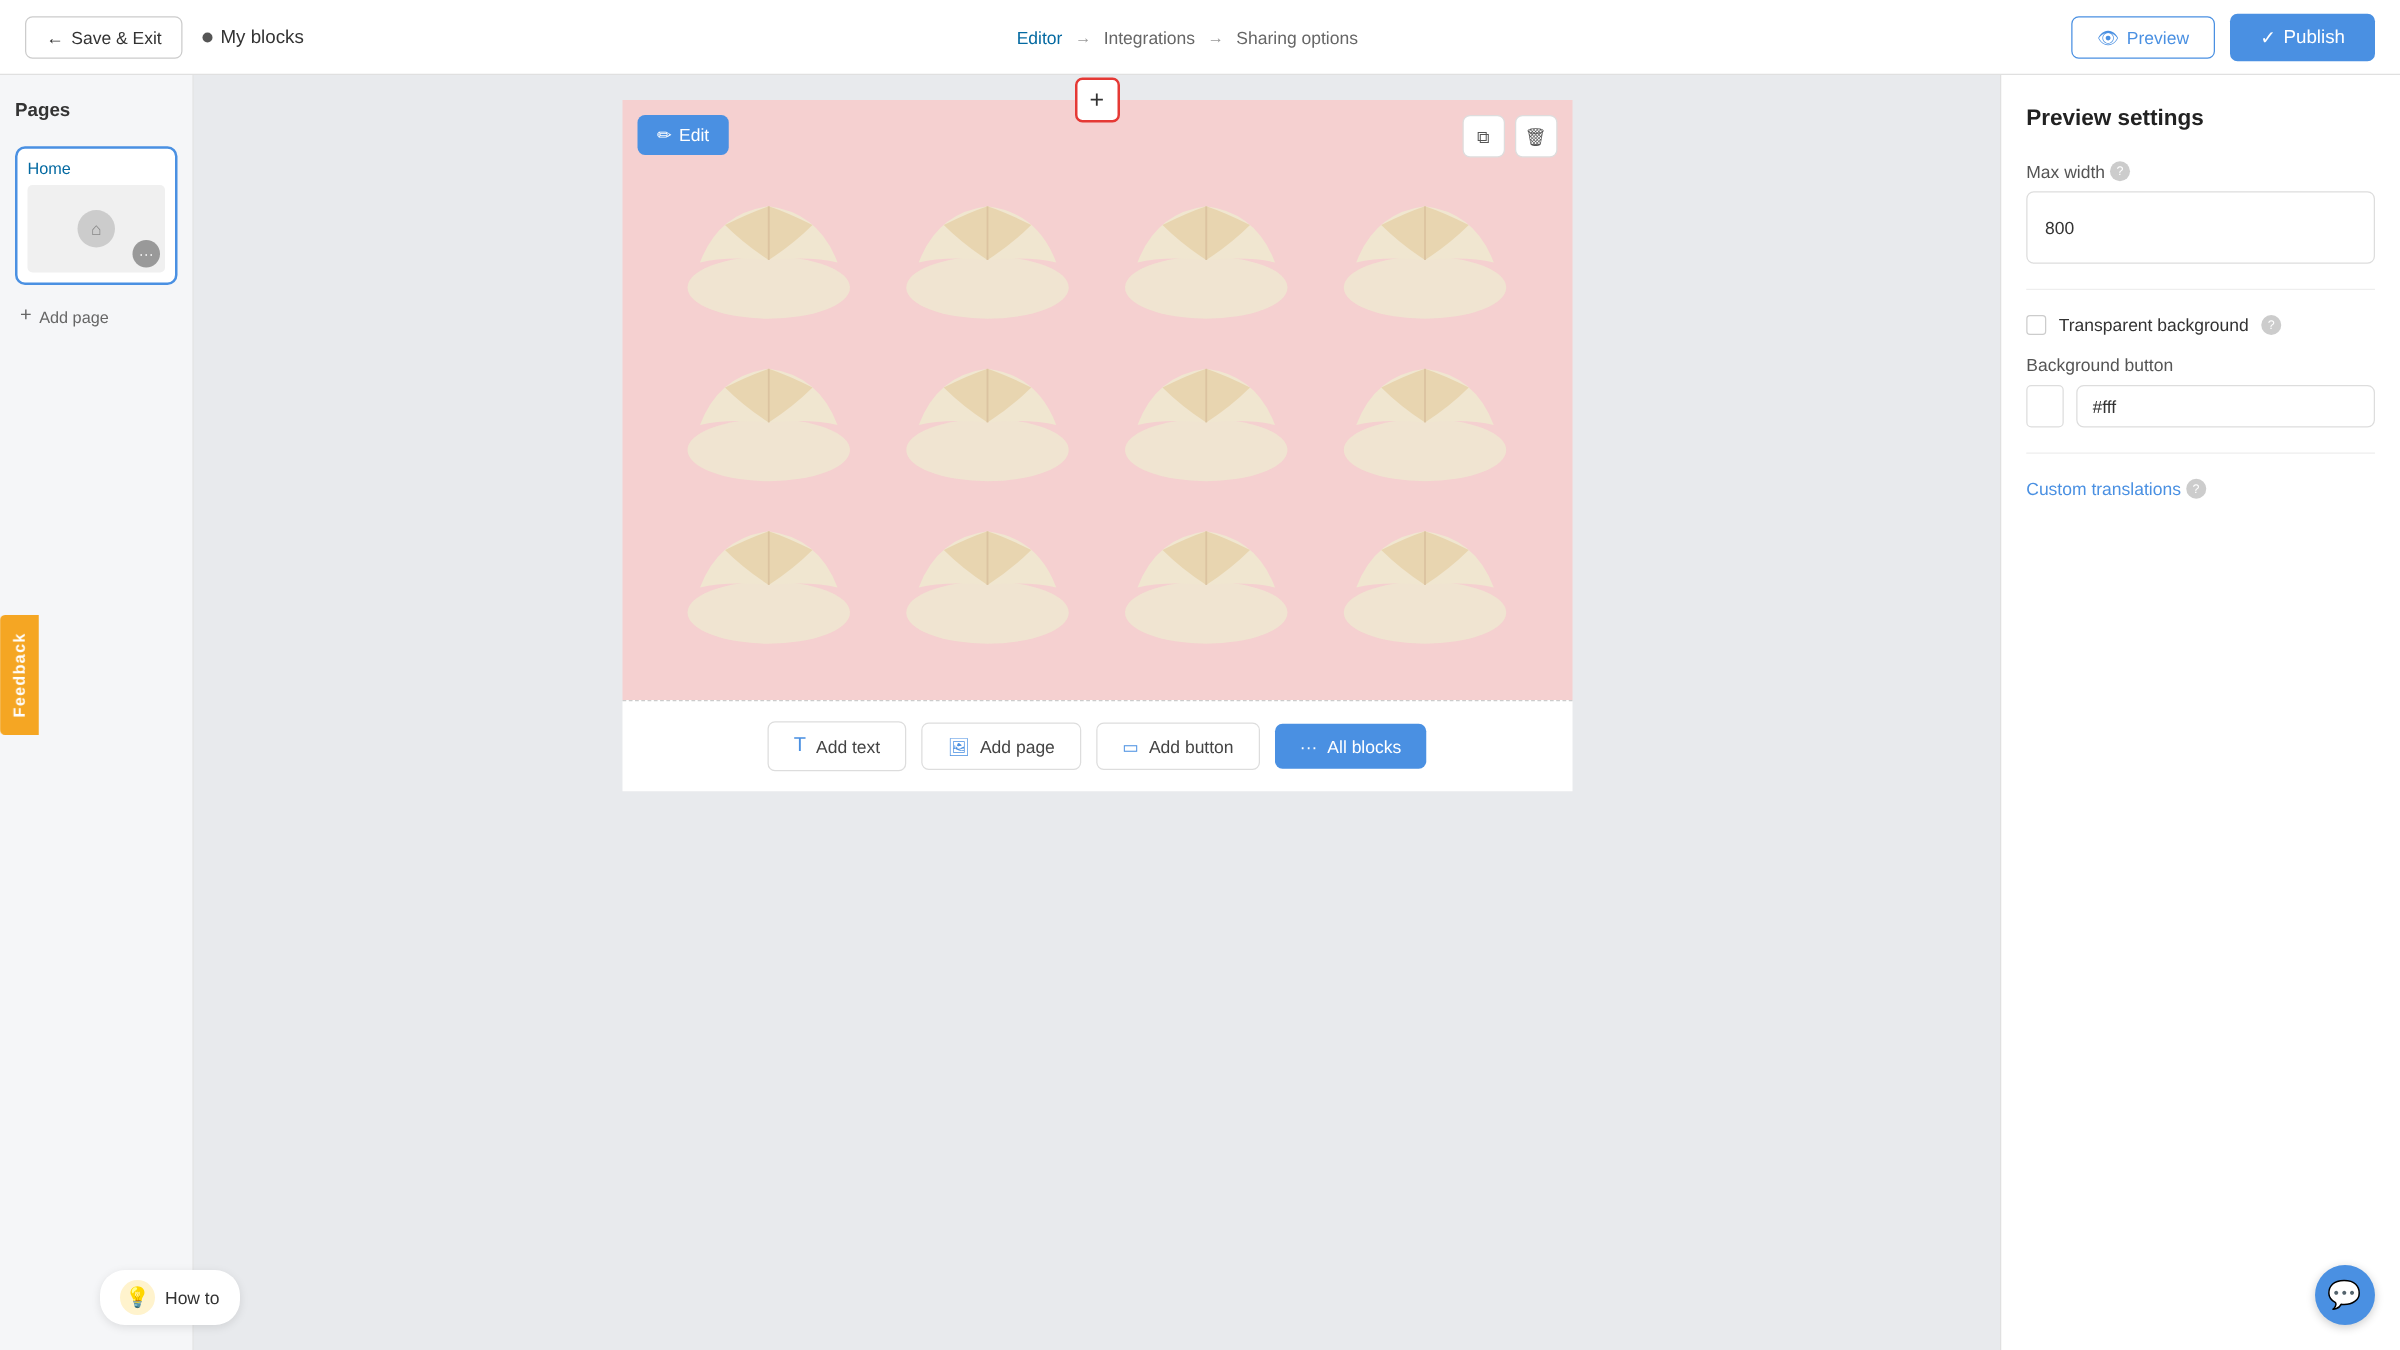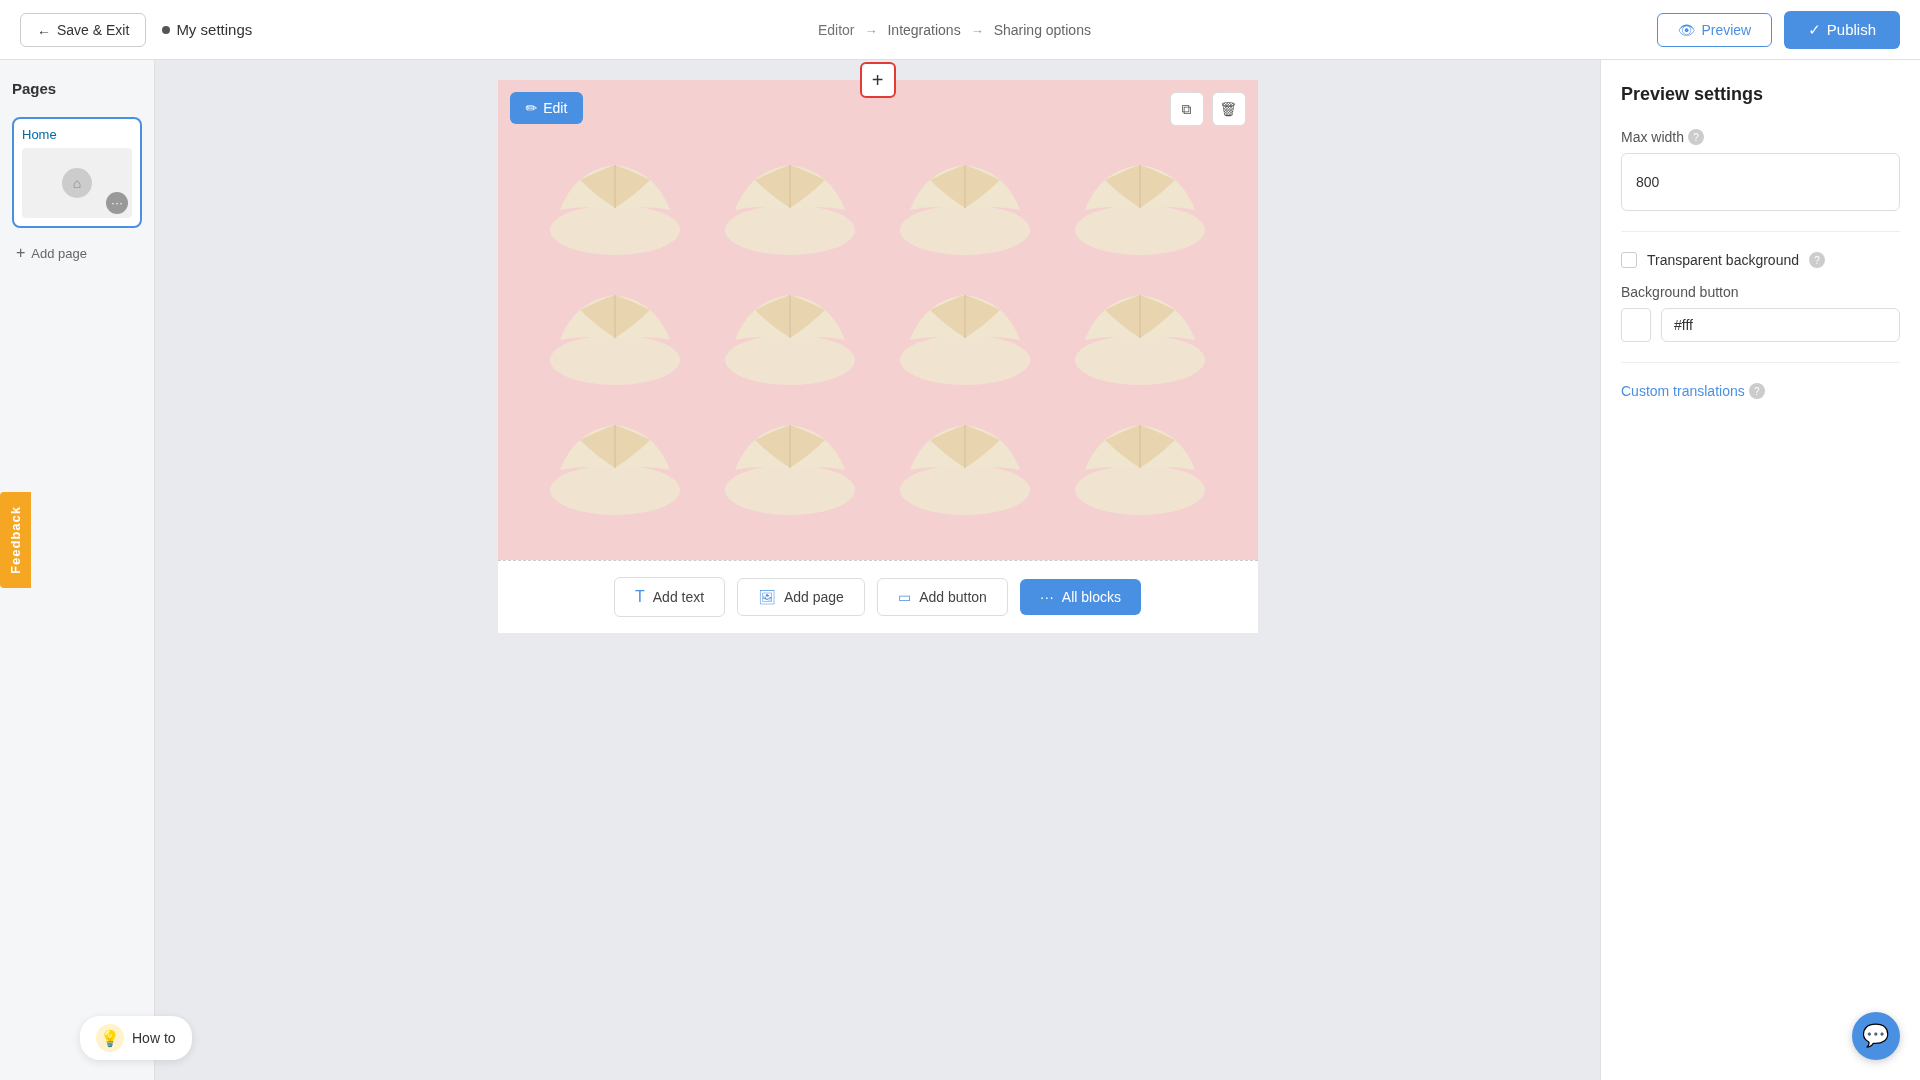--- a/index.html
+++ b/index.html
@@ -42,21 +42,21 @@
       display: flex;
       align-items: center;
       justify-content: center;
       gap: 10px;
     }
     .nav-item {
       font-size: 14px;
       color: #4a90e2;
       cursor: pointer;
     }
-    .nav-item.active { color: #737373; font-weight: 500; }
+    .nav-item.active { color: #0369a1; font-weight: 500; }
     .nav-item.inactive { color: #666; }
     .nav-arrow { color: #999; font-size: 13px; }
     .topbar-right { display: flex; align-items: center; gap: 12px; }
     .preview-btn {
       border: 1px solid #4a90e2;
       background: #fff;
       color: #4a90e2;
       border-radius: 6px;
       padding: 8px 20px;
       font-size: 14px;
@@ -468,21 +468,21 @@
 </head>
 <body>
 
 <div class="topbar">
   <button class="save-exit-btn">
     <span>←</span>
     <span>Save &amp; Exit</span>
   </button>
   <div class="project-name">
     <span class="dot"></span>
-    <span>My settings</span>
+    <span>My blocks</span>
   </div>
   <div class="nav-center">
     <span class="nav-item active">Editor</span>
     <span class="nav-arrow">→</span>
     <span class="nav-item inactive">Integrations</span>
     <span class="nav-arrow">→</span>
     <span class="nav-item inactive">Sharing options</span>
   </div>
   <div class="topbar-right">
     <button class="preview-btn">

